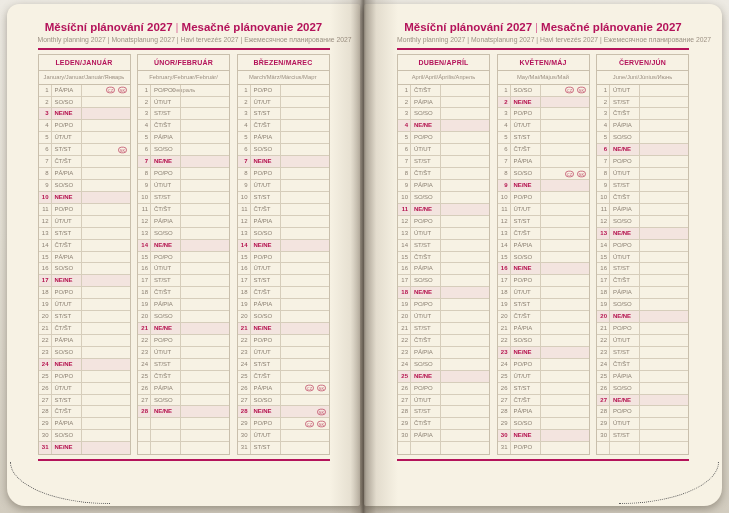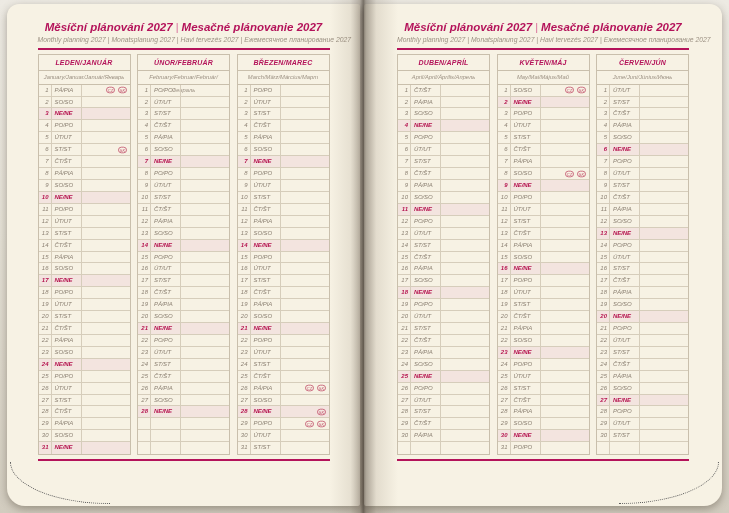--- a/index.html
+++ b/index.html
@@ -2,21 +2,21 @@
 <html><head>
 <meta charset="utf-8">
 <style>
   html,body{margin:0;padding:0;}
   body{
     width:729px;height:513px;overflow:hidden;
     background:linear-gradient(180deg,#edeae3 0%,#e4e0d5 45%,#d2ccbf 100%);
     font-family:"Liberation Sans",sans-serif;
     -webkit-font-smoothing:antialiased;
   }
-  .spread{position:relative;width:644px;height:513px;font-style:italic;}
+  .spread{position:relative;width:644px;height:513px;}
   .page{
     position:absolute;top:4px;height:502px;background:#f7f2e4;
     box-shadow:0 3px 9px rgba(80,70,55,.45);
   }
   .page.left{left:7px;width:353px;border-radius:12px 2px 2px 18px;}
   .page.right{left:364px;width:358px;border-radius:2px 12px 18px 2px;}
   .page-content{position:absolute;left:50%;transform:translateX(-50%);top:0;width:292px;height:100%;}
   .title{margin-top:17px;text-align:center;font-size:11.5px;font-weight:bold;color:#b4135a;white-space:nowrap;}
   .title .sep{font-weight:normal;color:#d9729c;padding:0 3px;}
   .subtitle{margin-top:3px;text-align:center;font-size:6.8px;color:#9c9183;white-space:nowrap;}

